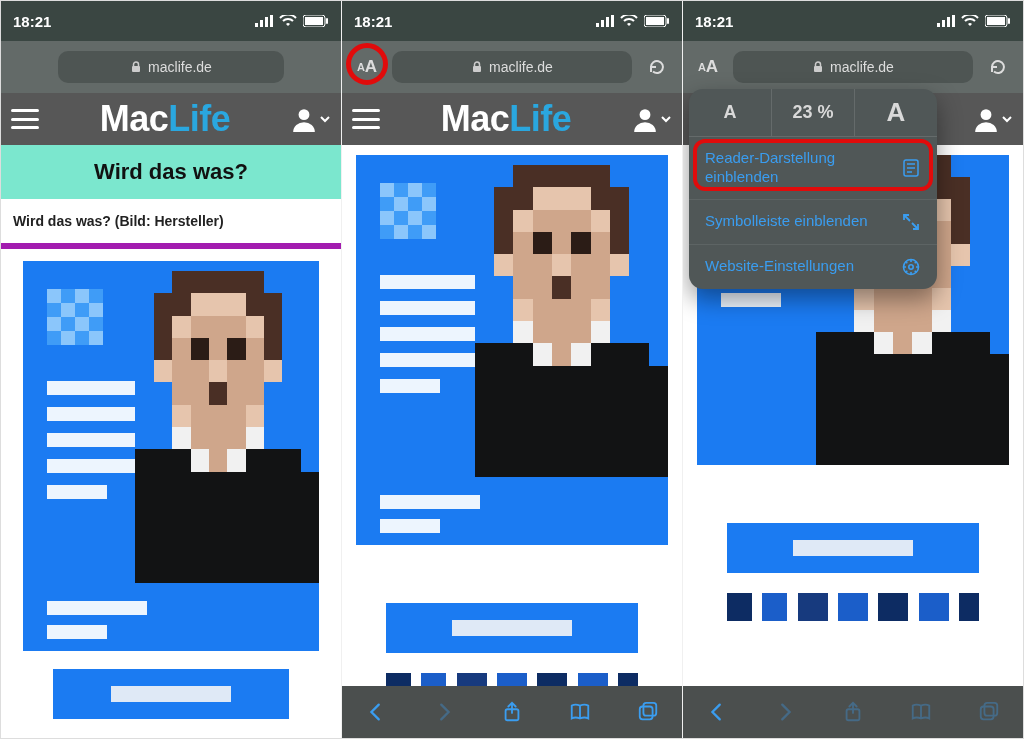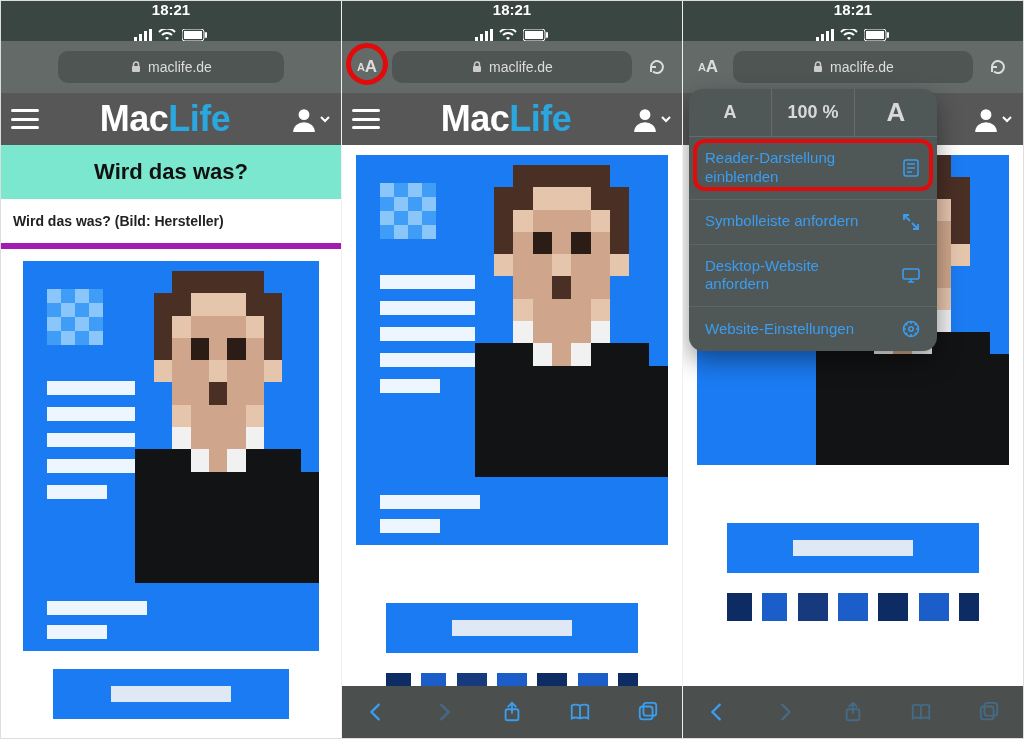--- a/index.html
+++ b/index.html
@@ -1,20 +1,20 @@
 <!DOCTYPE html>
 <html><head>
 <meta charset="utf-8">
 <style>
   * { box-sizing: border-box; margin: 0; padding: 0; }
   body { font-family: -apple-system, Helvetica, Arial, sans-serif; background:#fff; }
   .canvas { width:1024px; height:739px; display:flex; background:#fff; border:1px solid #ddd;}
   .phone { flex:1; height:100%; position:relative; overflow:hidden; background:#fff;}
   .phone + .phone { border-left:1px solid rgba(0,0,0,0.06);}
-  .status-bar { height:40px; background:#3a4642; color:#fff; display:flex; align-items:center; justify-content:space-between; padding:0 12px; font-size:15px; font-weight:600;flex-direction:column;}
+  .status-bar { height:40px; background:#3a4642; color:#fff; display:flex; align-items:center; justify-content:space-between; padding:0 12px; font-size:15px; font-weight:600;}
   .status-icons { display:flex; gap:6px; align-items:center; }
   .signal, .wifi, .batt { display:inline-block; }
   .url-bar { height:52px; background:#636a68; display:flex; align-items:center; padding:0 8px; gap:8px;}
   .url-pill { flex:1; height:32px; background:#4e5553; border-radius:10px; display:flex; align-items:center; justify-content:center; color:#ddd; font-size:14px; gap:6px;}
   .aa-btn { width:34px; height:32px; display:flex; align-items:center; justify-content:center; color:#ddd; font-weight:600; border-radius:8px;}
   .reload-btn{width:34px;height:32px;display:flex;align-items:center;justify-content:center;color:#ddd;}
   .red-circle { position:absolute; border:5px solid #e10b0b; border-radius:50%; pointer-events:none;}
   .site-header{height:52px;background:#575757;display:flex;align-items:center;justify-content:space-between;padding:0 10px;}
   .hamburger{width:28px;height:20px;display:flex;flex-direction:column;justify-content:space-between;}
   .hamburger div{height:3px;background:#fff;border-radius:2px;}
@@ -779,45 +779,37 @@
       <div class="whitegap"></div>
       <div class="blue-bar-btn">
           <div class="lbl"></div>
         </div>
       <div class="bw-row"></div>
     </div>
 
     <div class="popover">
       <div class="pop-top">
         <div class="pop-seg">A</div>
-        <div class="pop-seg">100 %</div>
+        <div class="pop-seg">23 %</div>
         <div class="pop-seg big">A</div>
       </div>
       <div class="pop-item">
         <span class="txt">Reader-Darstellung einblenden</span>
         <svg class="pico" viewBox="0 0 20 20">
             <rect x="3" y="2" width="14" height="16" rx="2" stroke="#3a9df0" stroke-width="1.5" fill="none"></rect>
             <line x1="6" y1="6" x2="14" y2="6" stroke="#3a9df0" stroke-width="1.5"></line>
             <line x1="6" y1="10" x2="14" y2="10" stroke="#3a9df0" stroke-width="1.5"></line>
             <line x1="6" y1="14" x2="11" y2="14" stroke="#3a9df0" stroke-width="1.5"></line>
           </svg>
       </div>
       <div class="pop-item">
-        <span class="txt">Symbolleiste anfordern</span>
+        <span class="txt">Symbolleiste einblenden</span>
         <svg class="pico" viewBox="0 0 20 20">
             <path d="M3 8 V3 H8 M17 12 V17 H12" stroke="#3a9df0" stroke-width="1.8" fill="none"></path>
             <path d="M3 3 L9 9 M17 17 L11 11" stroke="#3a9df0" stroke-width="1.8"></path>
-          </svg>
-      </div>
-      <div class="pop-item">
-        <span class="txt">Desktop-Website anfordern</span>
-        <svg class="pico" viewBox="0 0 20 20">
-            <rect x="2" y="4" width="16" height="10" rx="1.5" stroke="#3a9df0" stroke-width="1.6" fill="none"></rect>
-            <line x1="7" y1="17" x2="13" y2="17" stroke="#3a9df0" stroke-width="1.6"></line>
-            <line x1="10" y1="14" x2="10" y2="17" stroke="#3a9df0" stroke-width="1.6"></line>
           </svg>
       </div>
       <div class="pop-item">
         <span class="txt">Website-Einstellungen</span>
         <svg class="pico" viewBox="0 0 20 20">
             <circle cx="10" cy="10" r="7.5" stroke="#3a9df0" stroke-width="1.6" fill="none"></circle>
             <circle cx="10" cy="10" r="2.2" stroke="#3a9df0" stroke-width="1.6" fill="none"></circle>
             <path d="M10 2.5 V5 M10 15 V17.5 M2.5 10 H5 M15 10 H17.5 M4.5 4.5 L6.3 6.3 M13.7 13.7 L15.5 15.5 M15.5 4.5 L13.7 6.3 M6.3 13.7 L4.5 15.5" stroke="#3a9df0" stroke-width="1.6"></path>
           </svg>
       </div>

